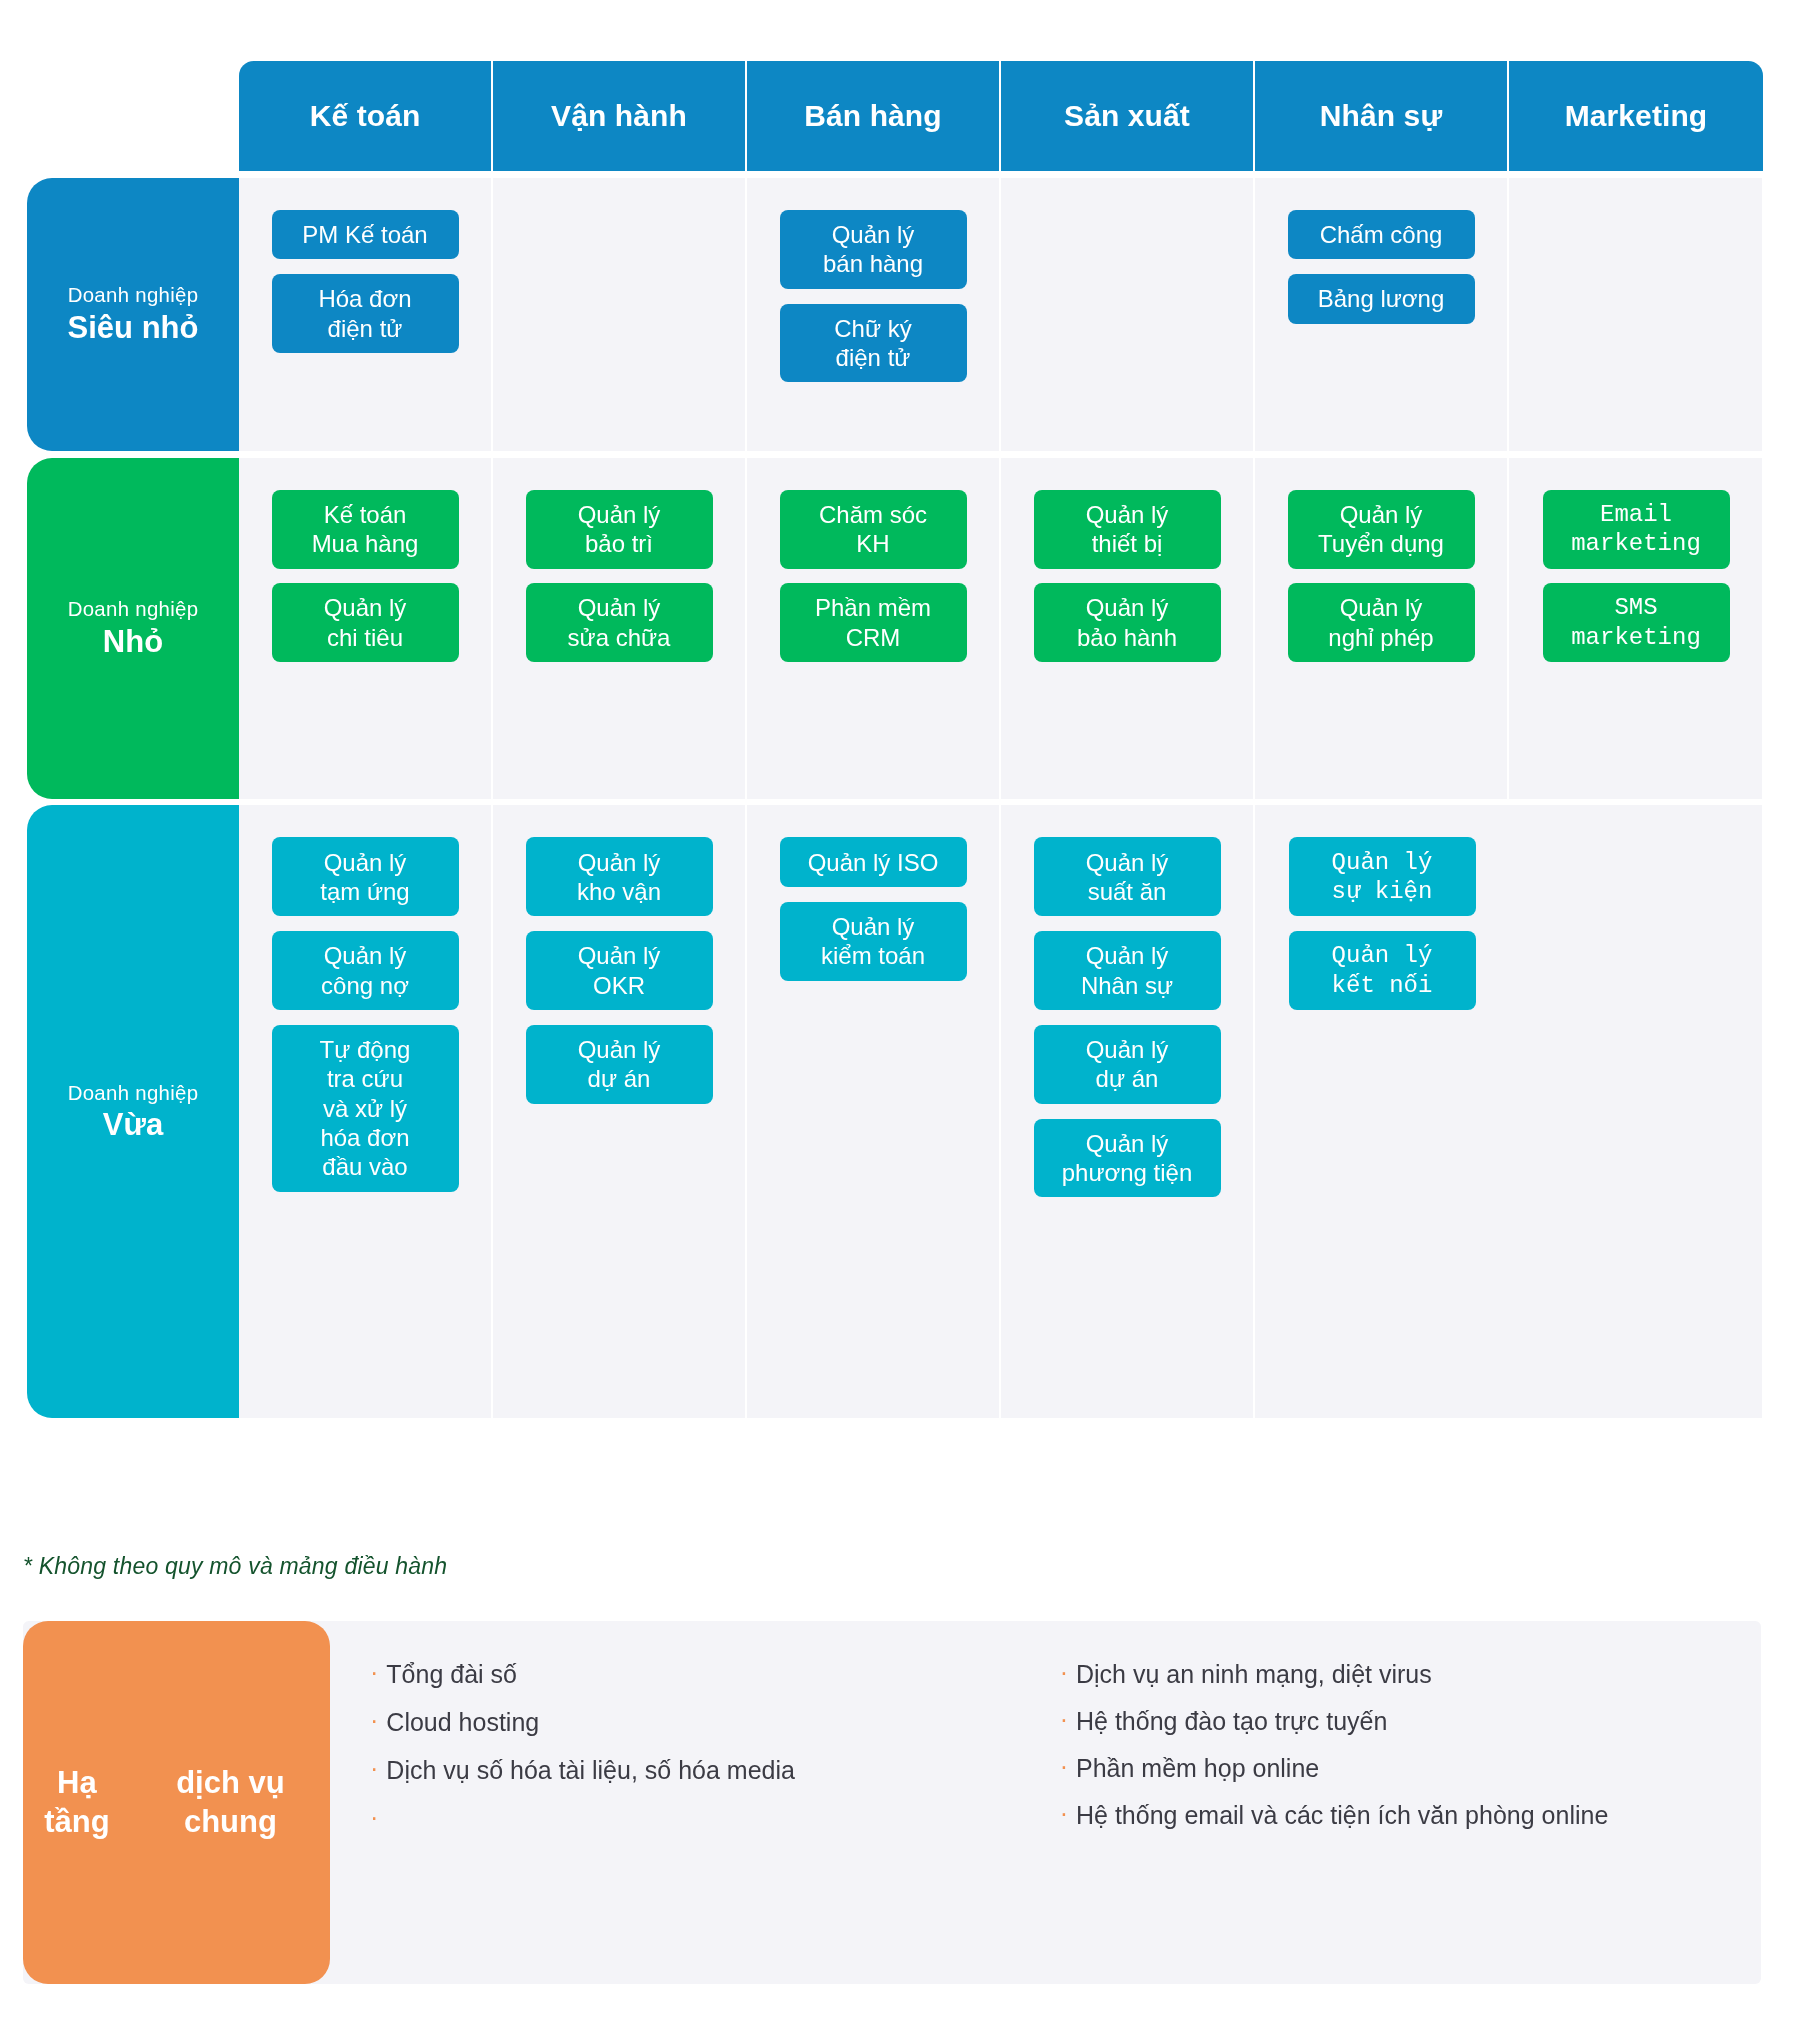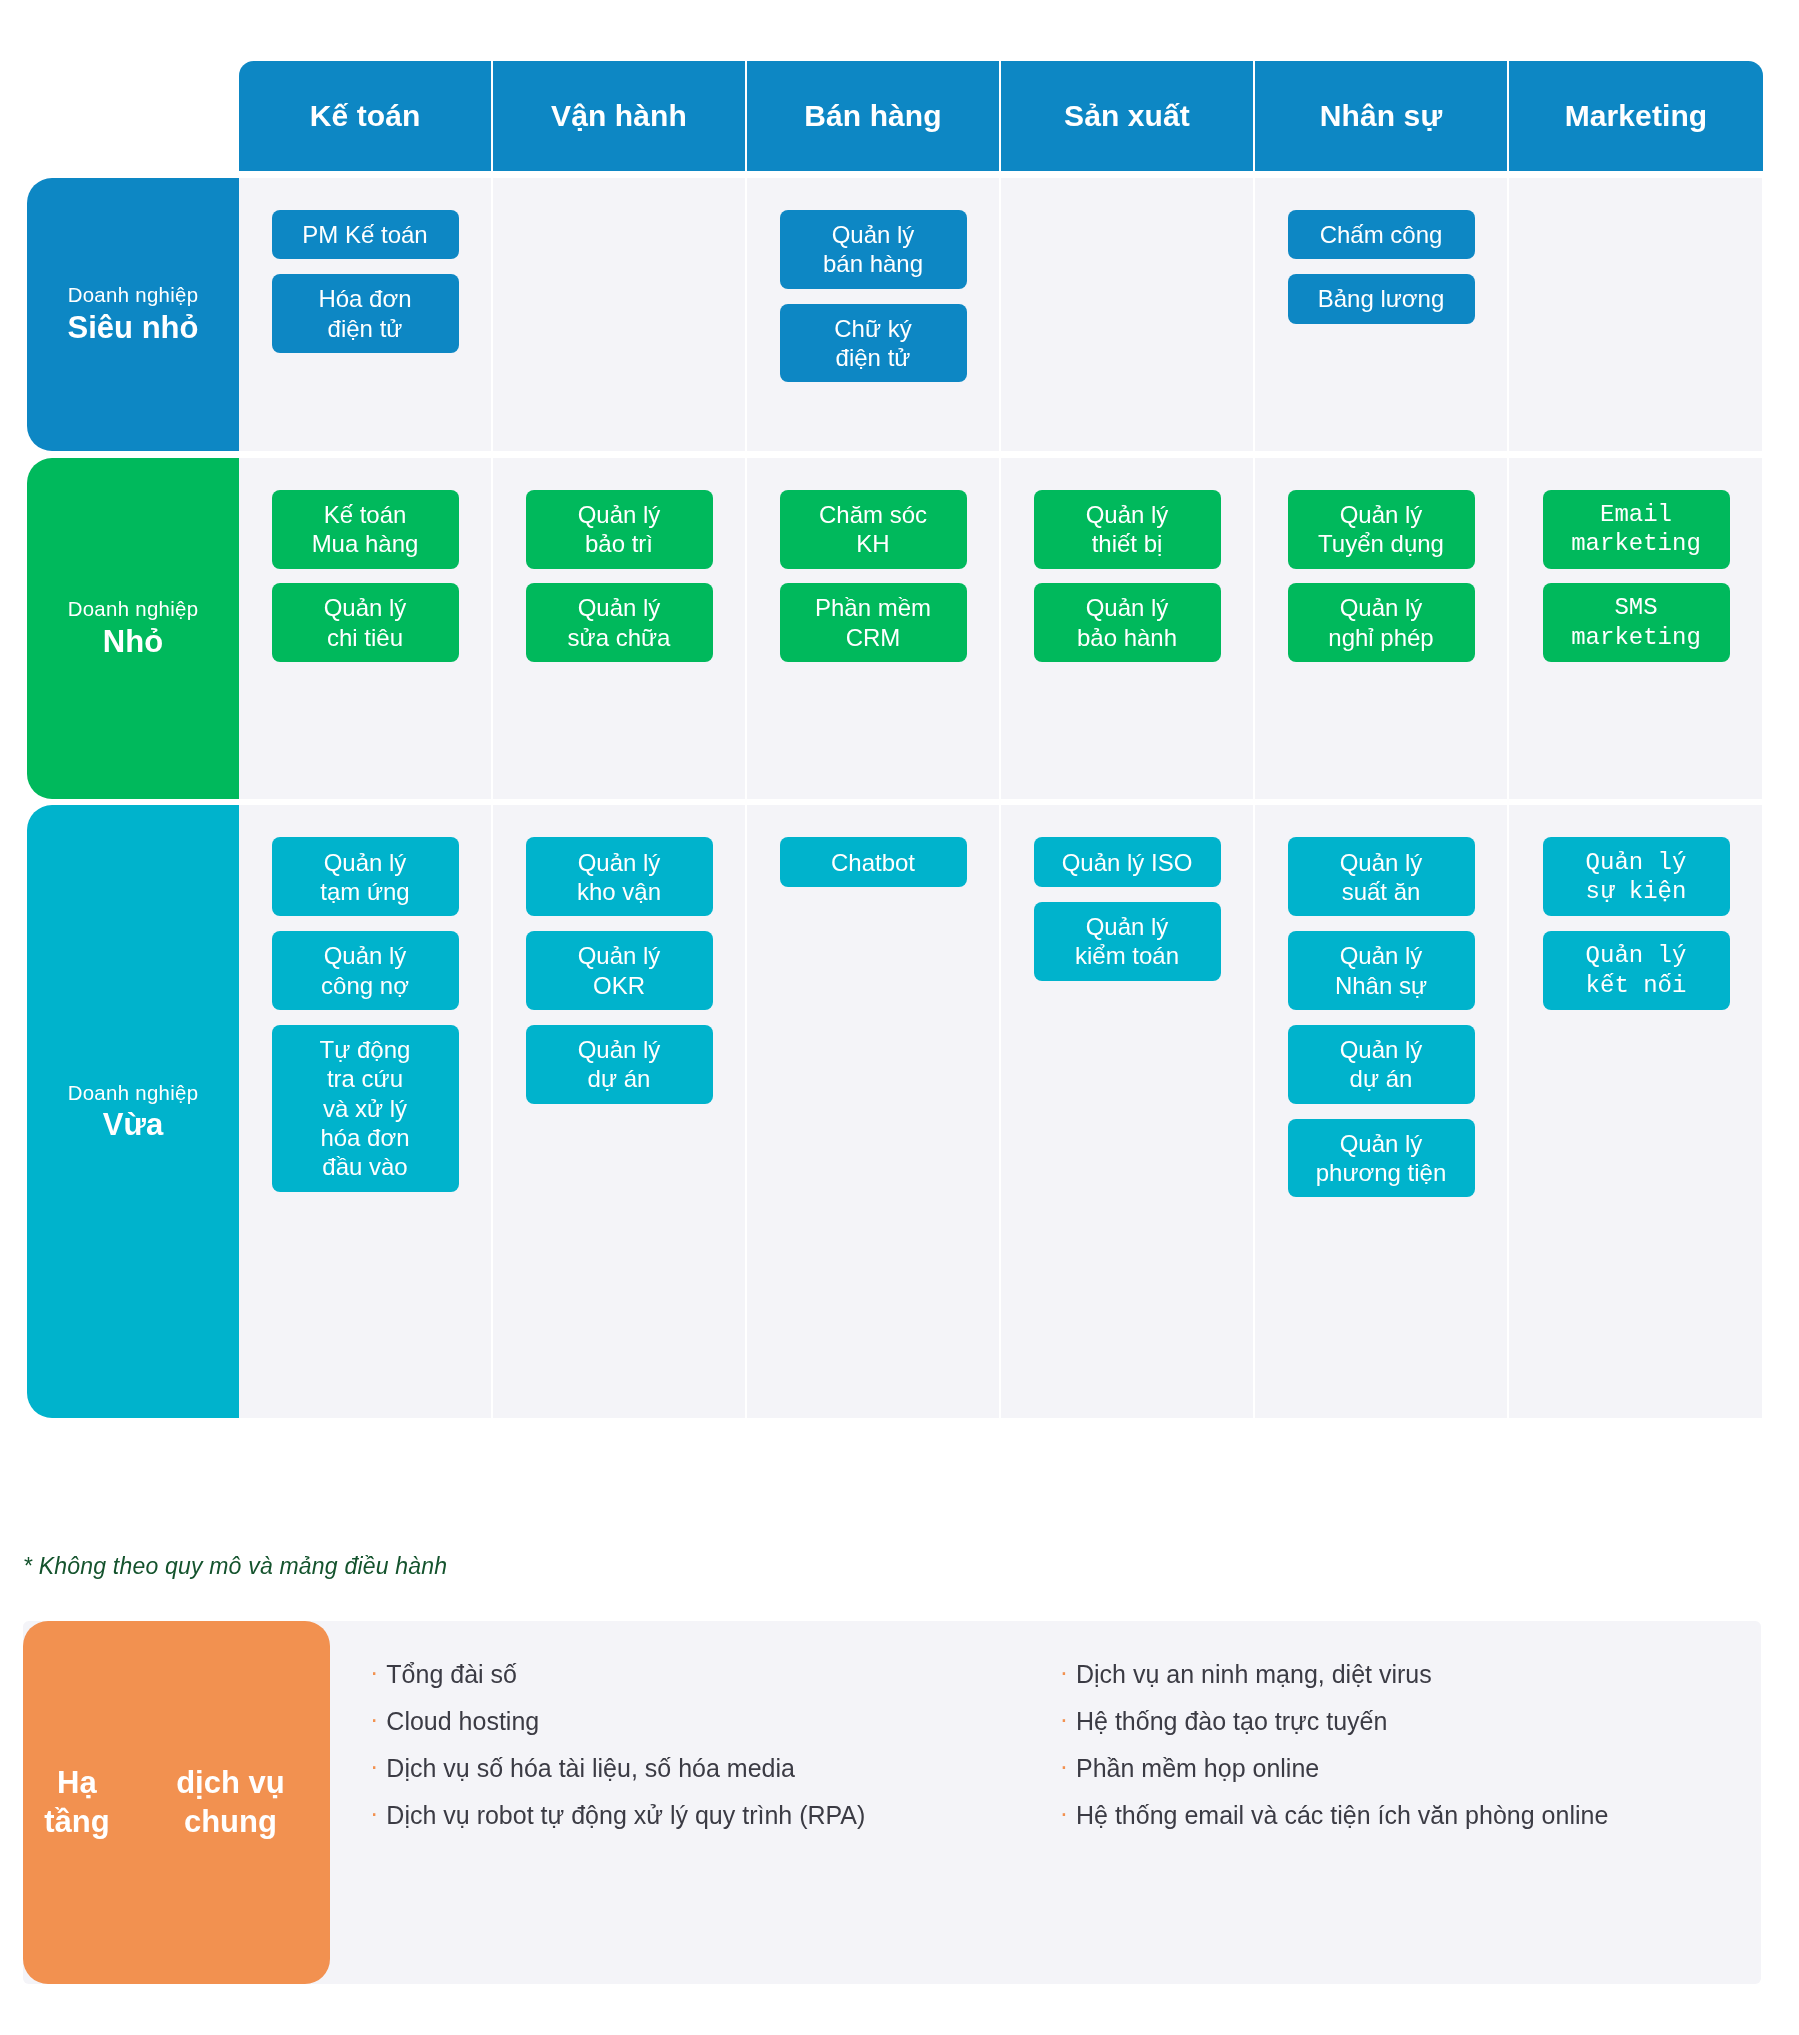--- a/index.html
+++ b/index.html
@@ -203,23 +203,20 @@
               <div class="chip">Quản lý<br>tạm ứng</div>
               <div class="chip">Quản lý<br>công nợ</div>
               <div class="chip">Tự động<br>tra cứu<br>và xử lý<br>hóa đơn<br>đầu vào</div>
             </div>
             <div class="cell">
               <div class="chip">Quản lý<br>kho vận</div>
               <div class="chip">Quản lý<br>OKR</div>
               <div class="chip">Quản lý<br>dự án</div>
             </div>
             <div class="cell">
-              <div class="chip">Chatbot</div>
-            </div>
-            <div class="cell">
               <div class="chip">Quản lý ISO</div>
               <div class="chip">Quản lý<br>kiểm toán</div>
             </div>
             <div class="cell">
               <div class="chip">Quản lý<br>suất ăn</div>
               <div class="chip">Quản lý<br>Nhân sự</div>
               <div class="chip">Quản lý<br>dự án</div>
               <div class="chip">Quản lý<br>phương tiện</div>
             </div>
             <div class="cell last">
@@ -247,21 +244,20 @@
           <div class="bitem">
             <span class="bdot">·</span>
             <span>Cloud hosting</span>
           </div>
           <div class="bitem">
             <span class="bdot">·</span>
             <span>Dịch vụ số hóa tài liệu, số hóa media</span>
           </div>
           <div class="bitem">
             <span class="bdot">·</span>
-            <span>Dịch vụ robot tự động xử lý quy trình (RPA)</span>
           </div>
         </div>
         <div class="blist">
           <div class="bitem">
             <span class="bdot">·</span>
             <span>Dịch vụ an ninh mạng, diệt virus</span>
           </div>
           <div class="bitem">
             <span class="bdot">·</span>
             <span>Hệ thống đào tạo trực tuyến</span>

